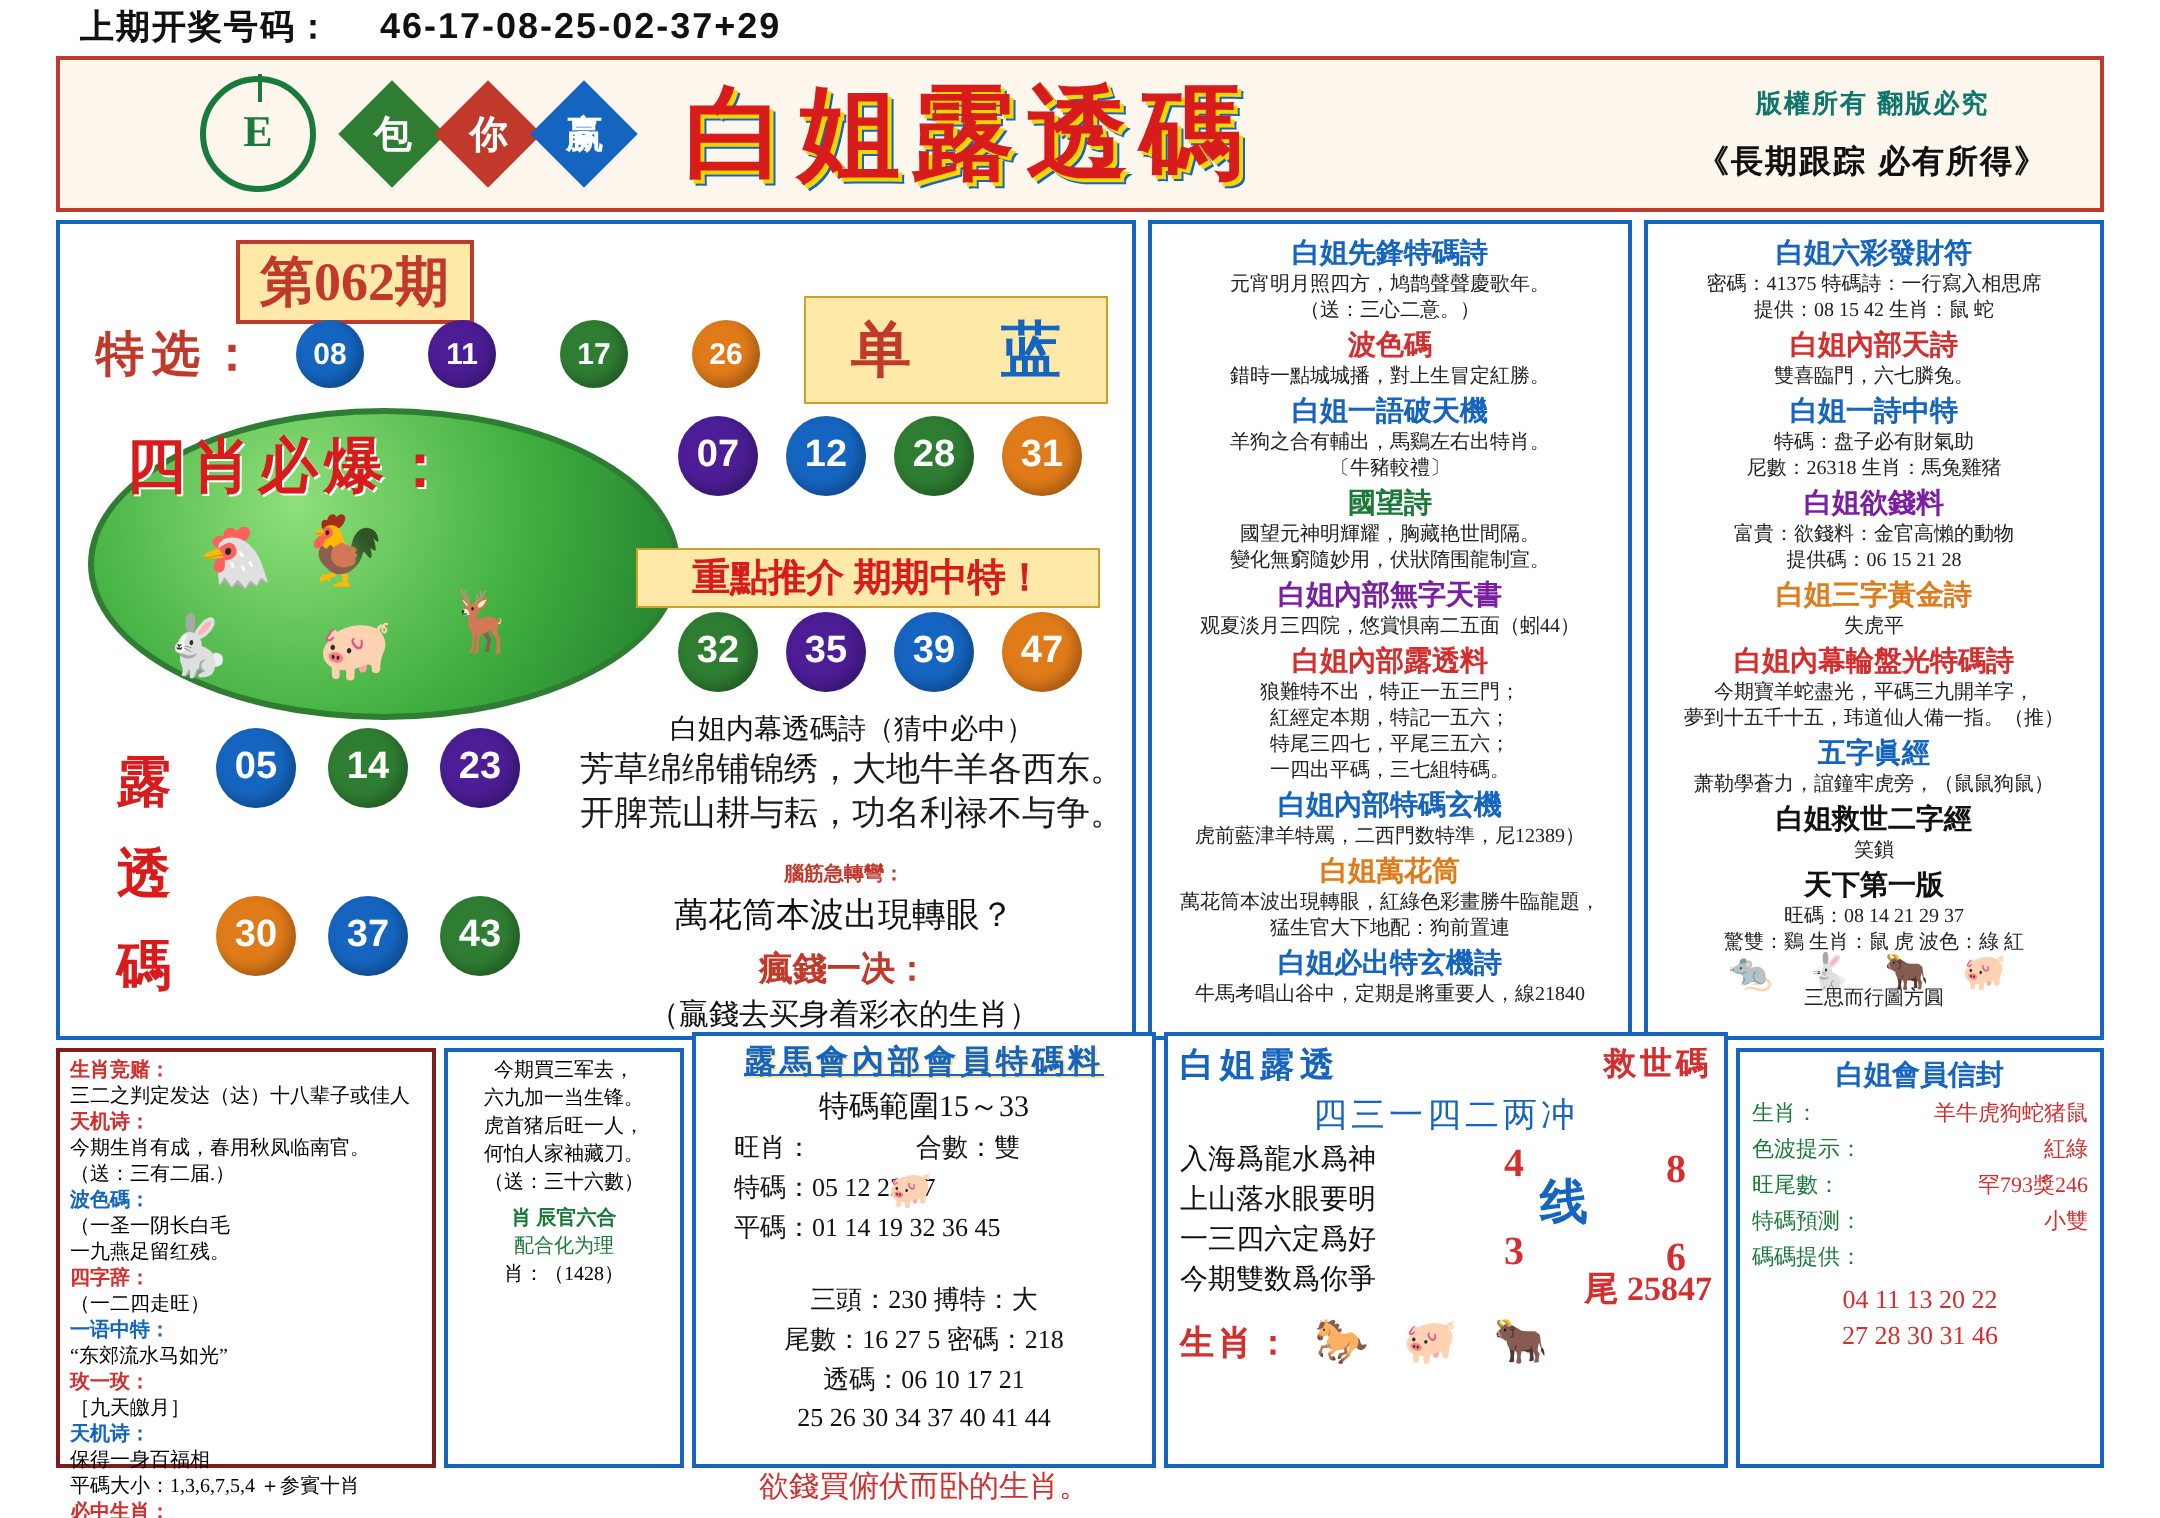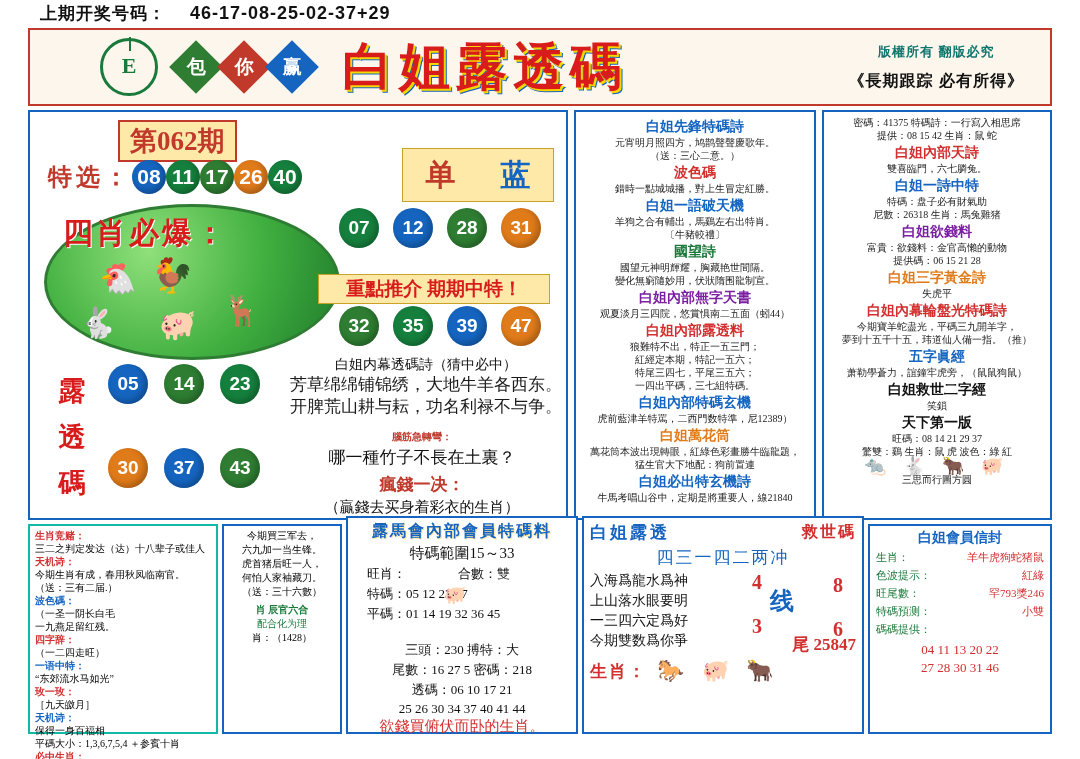--- a/index.html
+++ b/index.html
@@ -68,26 +68,26 @@
     border:2px solid #1565c0;background:#fff;box-sizing:border-box;
   }
   .issue{
     position:absolute;left:88px;top:8px;
     font-family:"Liberation Serif",serif;font-weight:bold;font-size:27px;color:#c0392b;
     background:#ffe9a8;border:2px solid #c0392b;padding:1px 10px;
   }
   .te-row{position:absolute;left:18px;top:48px;display:flex;align-items:center;}
   .te-lbl{font-family:"Liberation Serif",serif;font-size:24px;font-weight:bold;color:#c0392b;letter-spacing:4px;}
   .ball{
-    width:34px;height:34px;border-radius:50%;color:#fff;font-size:21px;font-weight:bold;
-    display:flex;align-items:center;justify-content:center;margin:0 0;
+    width:34px;height:34px;border-radius:50%;color:#fff;font-size:15px;font-weight:bold;
+    display:flex;align-items:center;justify-content:center;margin:0 16px;
     box-shadow:inset -3px -3px 6px rgba(0,0,0,.25);
   }
   .b-blue{background:#1565c0;}
-  .b-red{background:#15803d;}
+  .b-red{background:#4c1d95;}
   .b-green{background:#2e7d32;}
   .b-orange{background:#e07b1a;}
   .danlan{
     position:absolute;right:12px;top:36px;width:150px;height:52px;
     background:#ffe9a8;border:1px solid #c9a227;display:flex;
   }
   .danlan div{
     flex:1;display:flex;align-items:center;justify-content:center;
     font-family:"Liberation Serif",serif;font-size:30px;font-weight:bold;color:#c0392b;
   }
@@ -158,21 +158,21 @@
   .c-blue{color:#1565c0;}
   .c-red{color:#d32f2f;}
   .c-green{color:#1b7a3a;}
   .c-purple{color:#7b1fa2;}
   .c-orange{color:#e07b1a;}
   .c-black{color:#111;}
 
   
   .bot1{
     position:absolute;left:28px;top:524px;width:190px;height:210px;
-    border:2px solid #14b8a6;background:#fff;box-sizing:border-box;padding:3px 5px;
+    border:2px solid #7f1d1d;background:#fff;box-sizing:border-box;padding:3px 5px;
     font-family:"Liberation Serif",serif;font-size:10px;line-height:13px;
   }
   .bot2{
     position:absolute;left:222px;top:524px;width:120px;height:210px;
     border:2px solid #1565c0;background:#fff;box-sizing:border-box;padding:3px 5px;
     font-family:"Liberation Serif",serif;font-size:10px;line-height:14px;text-align:center;
   }
   .bot3{
     position:absolute;left:346px;top:516px;width:232px;height:218px;
     border:2px solid #1565c0;background:#fff;box-sizing:border-box;padding:3px 5px;
@@ -184,20 +184,21 @@
     font-family:"Liberation Serif",serif;
   }
   .bot5{
     position:absolute;left:868px;top:524px;width:184px;height:210px;
     border:2px solid #1565c0;background:#fff;box-sizing:border-box;padding:3px 6px;
     font-family:"Liberation Serif",serif;text-align:center;
   }
   .b3-title{
     font-size:16px;font-weight:bold;color:#1565c0;letter-spacing:2px;
     text-shadow:1px 1px 0 #ffe9a8;
+    text-decoration:underline;
   }
   .b3-l{font-size:13px;color:#111;margin-top:2px;}
   .b3-big{font-size:15px;color:#d32f2f;}
   .b4-head{display:flex;justify-content:space-between;align-items:center;}
   .b4-h1{font-size:17px;font-weight:bold;color:#1565c0;letter-spacing:3px;}
   .b4-h2{font-size:16px;font-weight:bold;color:#d32f2f;letter-spacing:2px;}
   .b4-main{font-size:17px;color:#1565c0;text-align:center;margin-top:2px;letter-spacing:2px;}
   .b4-grid{display:flex;margin-top:2px;}
   .b4-left{flex:1;font-size:14px;line-height:20px;color:#111;}
   .b4-mid{width:66px;position:relative;}
@@ -303,21 +304,21 @@
     </div>
 
     <div class="poem">
       <div class="ph">白姐内幕透碼詩（猜中必中）</div>
       <div class="pl">芳草绵绵铺锦绣，大地牛羊各西东。</div>
       <div class="pl">开脾荒山耕与耘，功名利禄不与争。</div>
     </div>
 
     <div class="riddle">
       <div class="rh">腦筋急轉彎：</div>
-      <div class="rq">哪一種竹子不長在土裏？</div>
+      <div class="rq">萬花筒本波出現轉眼？</div>
       <div class="rz">瘋錢一决：</div>
       <div class="ra">（贏錢去买身着彩衣的生肖）</div>
     </div>
   </div>
 
   <div class="midcol">
     <div class="sec-t c-blue">白姐先鋒特碼詩</div>
     <div class="sec-l">元宵明月照四方，鸠鹊聲聲慶歌年。</div>
     <div class="sec-l">（送：三心二意。）</div>
 
@@ -346,20 +347,21 @@
 
     <div class="sec-t c-orange">白姐萬花筒</div>
     <div class="sec-l">萬花筒本波出現轉眼，紅綠色彩畫勝牛臨龍題，</div>
     <div class="sec-l">猛生官大下地配：狗前置連</div>
 
     <div class="sec-t c-blue">白姐必出特玄機詩</div>
     <div class="sec-l">牛馬考唱山谷中，定期是將重要人，線21840</div>
   </div>
 
   <div class="rightcol">
+    <div class="sec-t c-blue">白姐六彩發財符</div>
     <div class="sec-l">密碼：41375 特碼詩：一行寫入相思席</div>
     <div class="sec-l">提供：08 15 42 生肖：鼠 蛇</div>
 
     <div class="sec-t c-red">白姐內部天詩</div>
     <div class="sec-l">雙喜臨門，六七膦兔。</div>
 
     <div class="sec-t c-blue">白姐一詩中特</div>
     <div class="sec-l">特碼：盘子必有財氣助</div>
     <div class="sec-l">尼數：26318 生肖：馬兔雞猪</div>
 
@@ -425,21 +427,21 @@
     <div class="b3-title">露馬會內部會員特碼料</div>
     <div class="b3-l" style="font-size:15px;margin-top:2px;">特碼範圍15～33</div>
     <div class="b3-l" style="text-align:left;padding-left:14px;">旺肖：　　　　合數：雙</div>
     <div style="position:absolute;left:96px;top:66px;font-size:18px;">🐖</div>
     <div class="b3-l c-red" style="text-align:left;padding-left:14px;">特碼：05 12 23 37</div>
     <div class="b3-l c-red" style="text-align:left;padding-left:14px;">平碼：01 14 19 32 36 45</div>
     <div class="b3-l" style="margin-top:18px;">三頭：230 搏特：大</div>
     <div class="b3-l">尾數：16 27 5 密碼：218</div>
     <div class="b3-l c-red">透碼：06 10 17 21</div>
     <div class="b3-l c-red">25 26 30 34 37 40 41 44</div>
-    <div class="b3-big" style="margin-top:0;">欲錢買俯伏而卧的生肖。</div>
+    <div class="b3-big" style="margin-top:17px;">欲錢買俯伏而卧的生肖。</div>
   </div>
 
   <div class="bot4">
     <div class="b4-head">
       <span class="b4-h1">白姐露透</span>
       <span class="b4-h2">救世碼</span>
     </div>
     <div class="b4-main">四三一四二两冲</div>
     <div class="b4-grid">
       <div class="b4-left">

